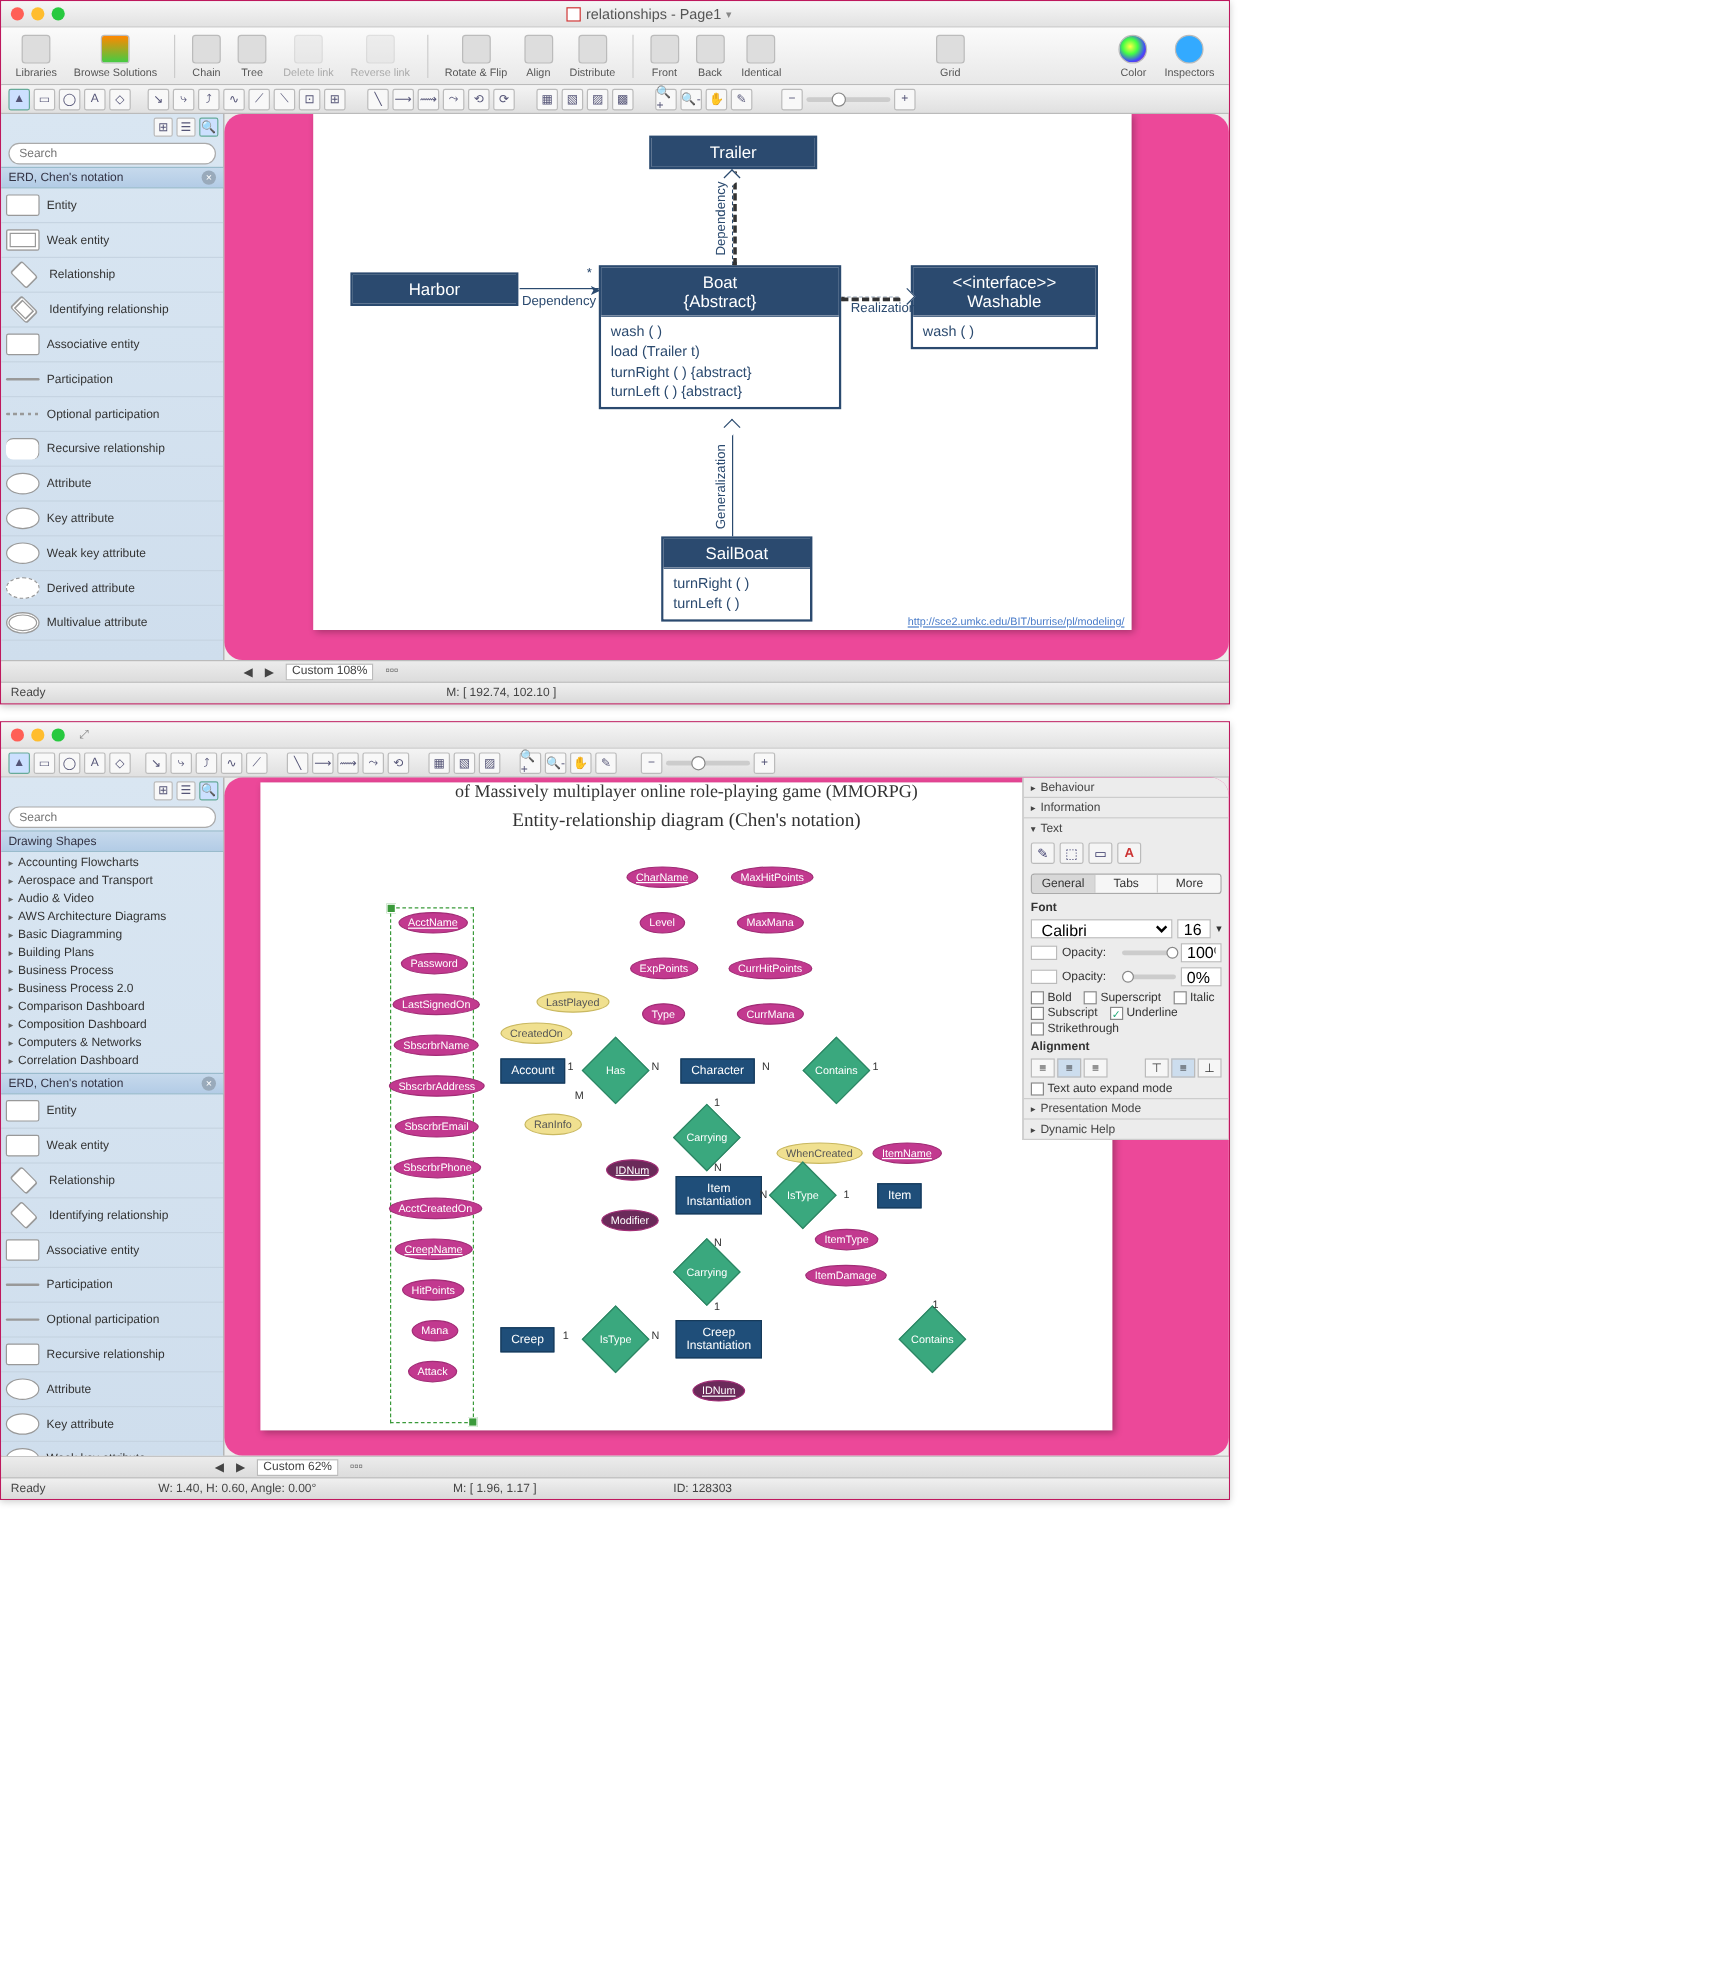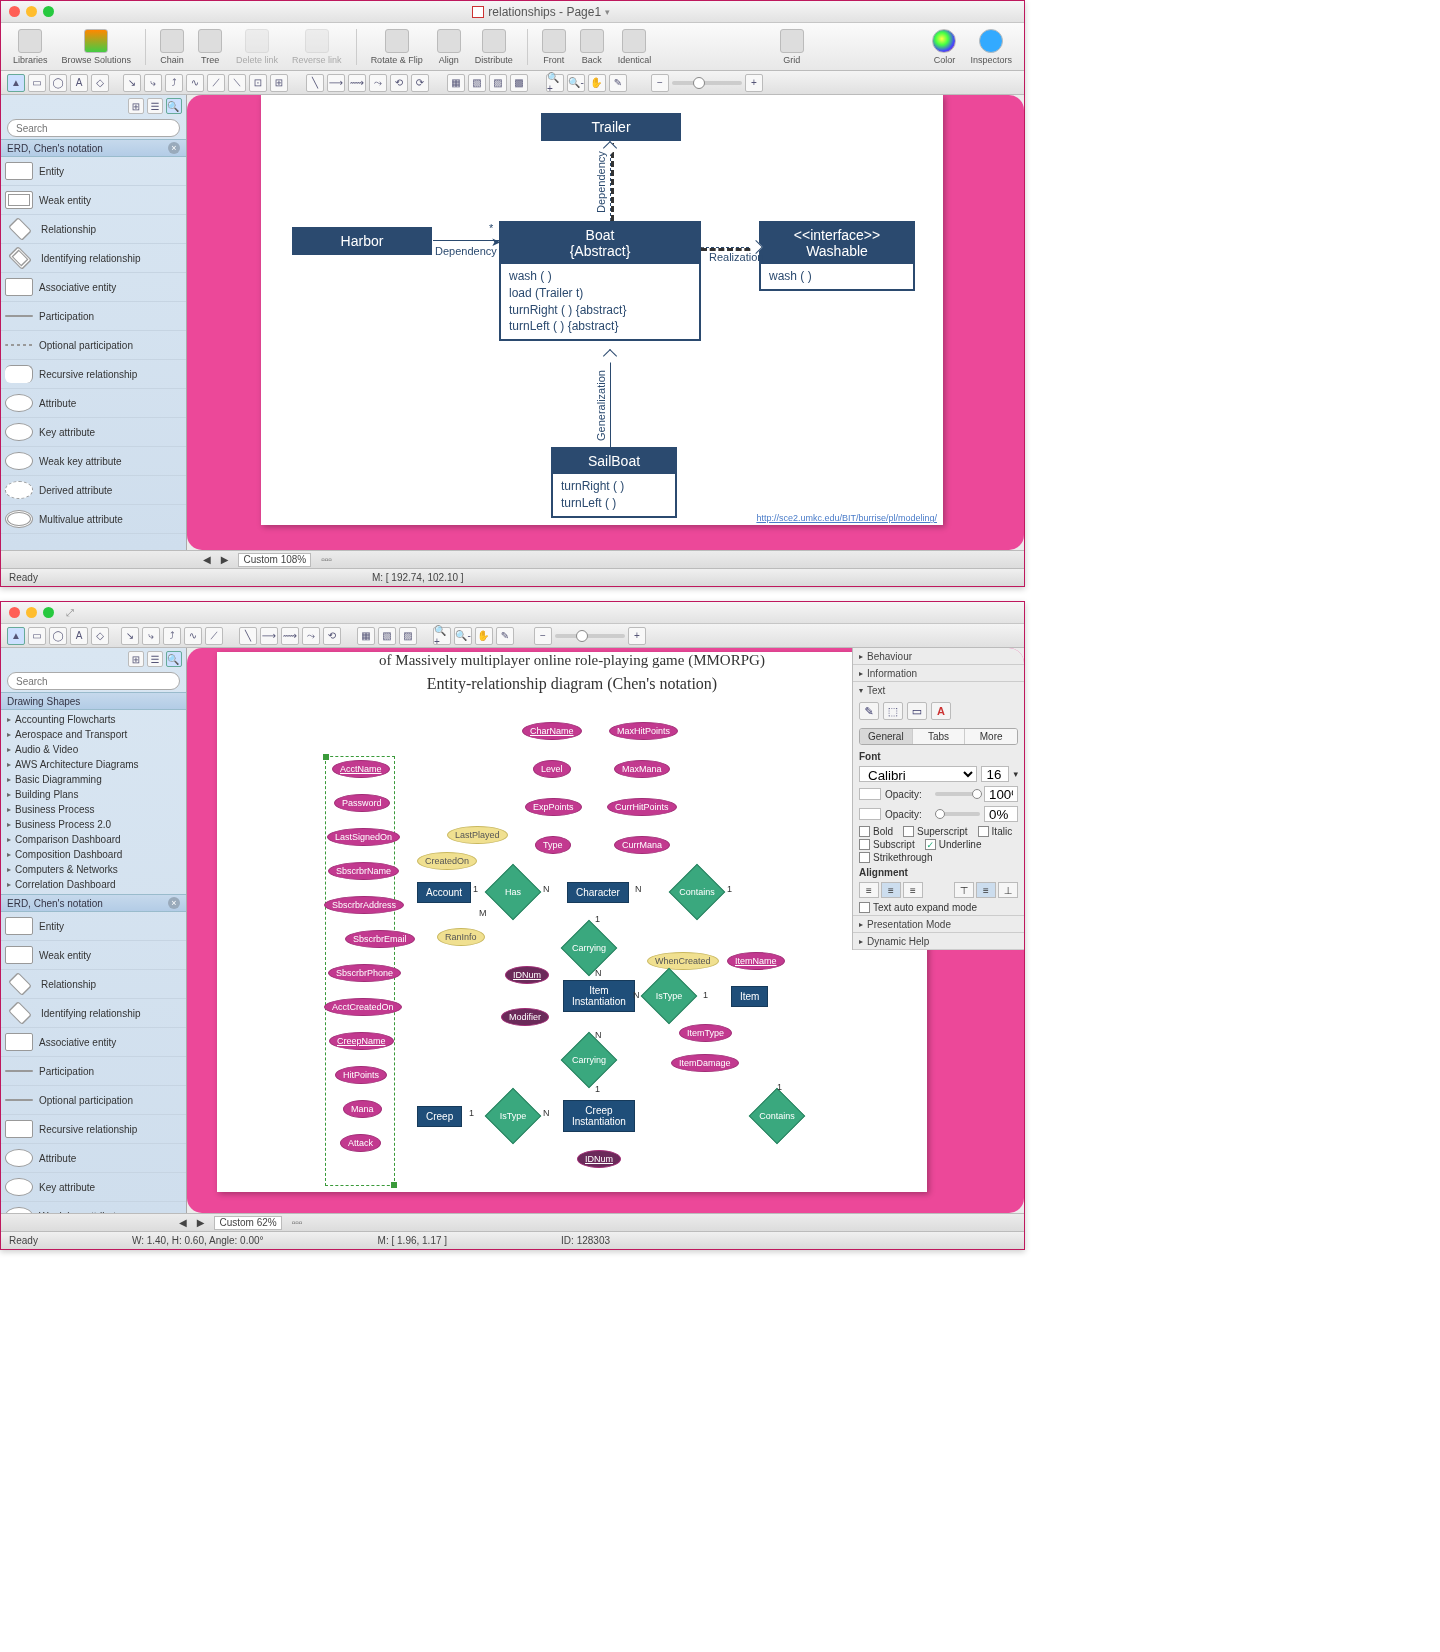--- a/index.html
+++ b/index.html
@@ -486,21 +486,21 @@
         <div class="erd-title" style="padding-top:0;font-size:15px;">of Massively multiplayer online role-playing game (MMORPG)</div>
         <div class="erd-title">Entity-relationship diagram (Chen's notation)</div>
 
         <div class="sel-handles" style="left:108px;top:104px;width:70px;height:430px;"></div>
 
         <div class="erd-attr key" style="left:115px;top:108px;">AcctName</div>
         <div class="erd-attr" style="left:117px;top:142px;">Password</div>
         <div class="erd-attr" style="left:110px;top:176px;">LastSignedOn</div>
         <div class="erd-attr" style="left:111px;top:210px;">SbscrbrName</div>
         <div class="erd-attr" style="left:107px;top:244px;">SbscrbrAddress</div>
-        <div class="erd-attr" style="left:112px;top:278px;margin-left:16px;">SbscrbrEmail</div>
+        <div class="erd-attr" style="left:112px;top:278px;">SbscrbrEmail</div>
         <div class="erd-attr" style="left:111px;top:312px;">SbscrbrPhone</div>
         <div class="erd-attr" style="left:107px;top:346px;">AcctCreatedOn</div>
         <div class="erd-attr key" style="left:112px;top:380px;">CreepName</div>
         <div class="erd-attr" style="left:118px;top:414px;">HitPoints</div>
         <div class="erd-attr" style="left:126px;top:448px;">Mana</div>
         <div class="erd-attr" style="left:123px;top:482px;">Attack</div>
 
         <div class="erd-attr key" style="left:305px;top:70px;">CharName</div>
         <div class="erd-attr" style="left:316px;top:108px;">Level</div>
         <div class="erd-attr" style="left:308px;top:146px;">ExpPoints</div>

